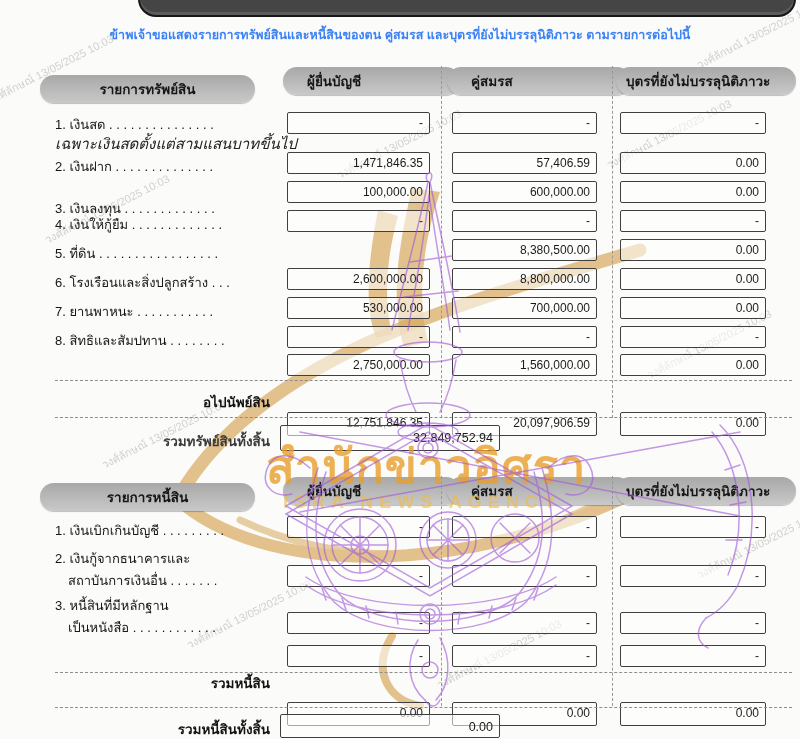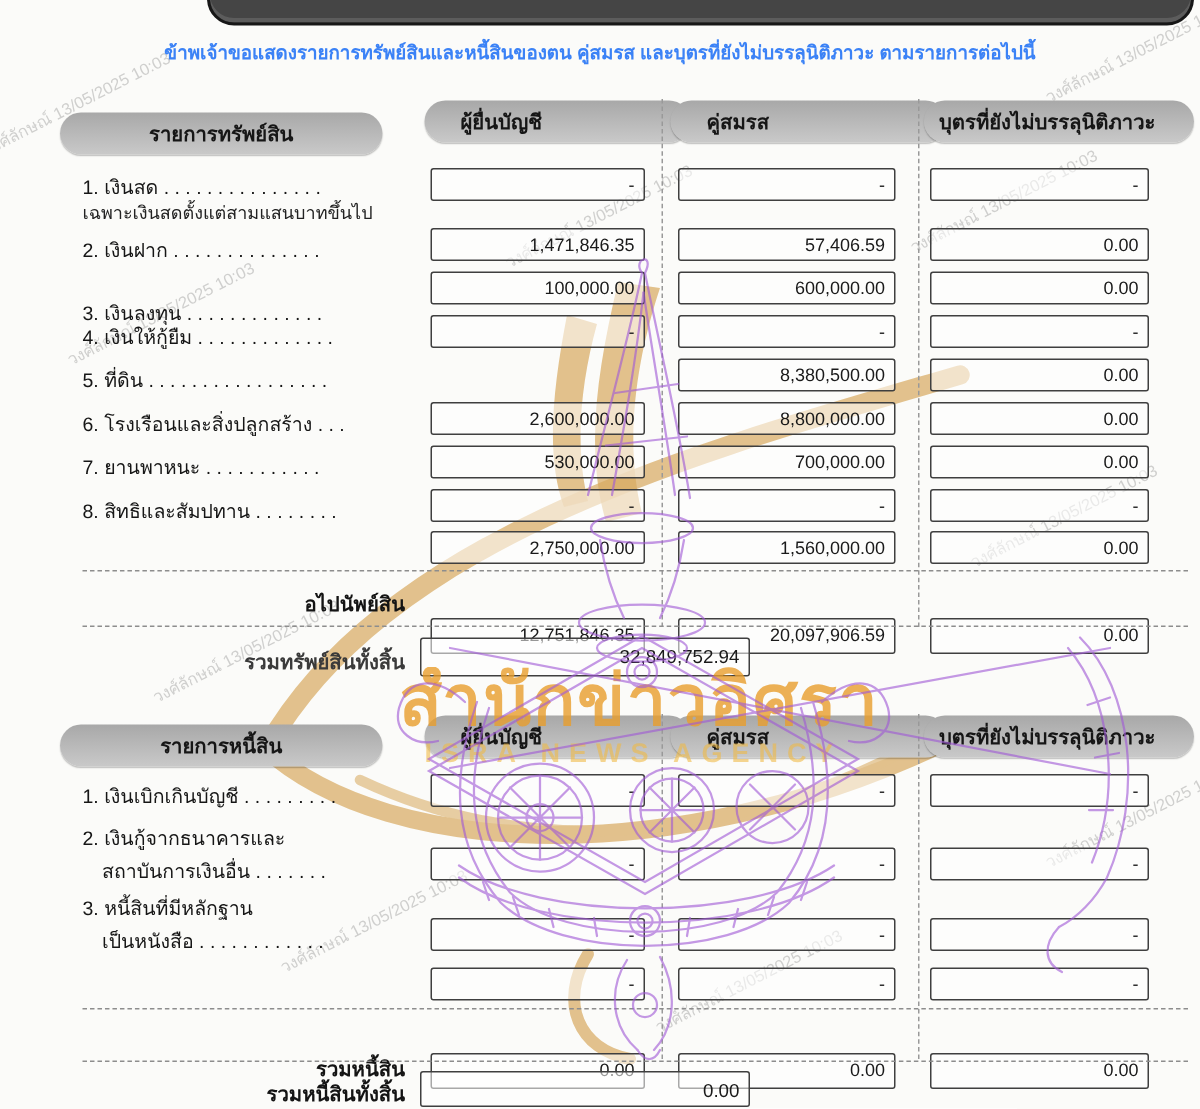--- a/index.html
+++ b/index.html
@@ -14,21 +14,21 @@
          font-size:12.5px;font-weight:bold;color:#3b82f6;}
 
   .pill{position:absolute;height:28px;border-radius:15px;
         background:linear-gradient(180deg,#a8a8a8,#c9c9c9);
         display:flex;align-items:center;font-weight:bold;font-size:13.5px;color:#161616;
         box-shadow:0 1px 1px rgba(0,0,0,.25);}
   .pill.center{justify-content:center;}
   .pill.pad{padding-left:24px;}
 
   .row-label{position:absolute;font-size:13px;white-space:nowrap;color:#161616;}
-  .note{font-size:12px;color:#222;}
+  .note{font-size:15px;color:#222;font-style:italic;}
   .t-label{position:absolute;left:38px;width:232px;text-align:right;
            font-size:13.5px;font-weight:bold;white-space:nowrap;color:#141414;}
 
   .box{position:absolute;box-sizing:border-box;height:22px;border:1.4px solid #3f3f3f;
        border-radius:2px;background:rgba(255,255,255,.55);
        text-align:right;font-size:12px;padding:3px 6px 0 0;color:#1a1a1a;}
   .c1{left:287px;width:143px;}
   .c2{left:452px;width:145px;}
   .c3{left:620px;width:146px;}
   .box.total{height:24px;margin-top:24px;}
@@ -165,21 +165,21 @@
     <div class="row-label" style="left:68px;top:617px">เป็นหนังสือ . . . . . . . . . . . .</div>
     <div class="box c1" style="top:612px">-</div>
     <div class="box c2" style="top:612px">-</div>
     <div class="box c3" style="top:612px">-</div>
 
     <div class="box c1" style="top:645px">-</div>
     <div class="box c2" style="top:645px">-</div>
     <div class="box c3" style="top:645px">-</div>
 
     <div class="hdash" style="top:672px"></div>
-    <div class="t-label" style="top:701px">รวมหนี้สิน</div>
+    <div class="t-label" style="top:672px">รวมหนี้สิน</div>
     <div class="box c1 total" style="top:678px">0.00</div>
     <div class="box c2 total" style="top:678px">0.00</div>
     <div class="box c3 total" style="top:678px">0.00</div>
     <div class="hdash" style="top:707px"></div>
 
     <div class="t-label" style="top:718px">รวมหนี้สินทั้งสิ้น</div>
     <div class="box grand" style="top:714px;height:24px">0.00</div>
   </div>
 
   <div class="layer z6">

